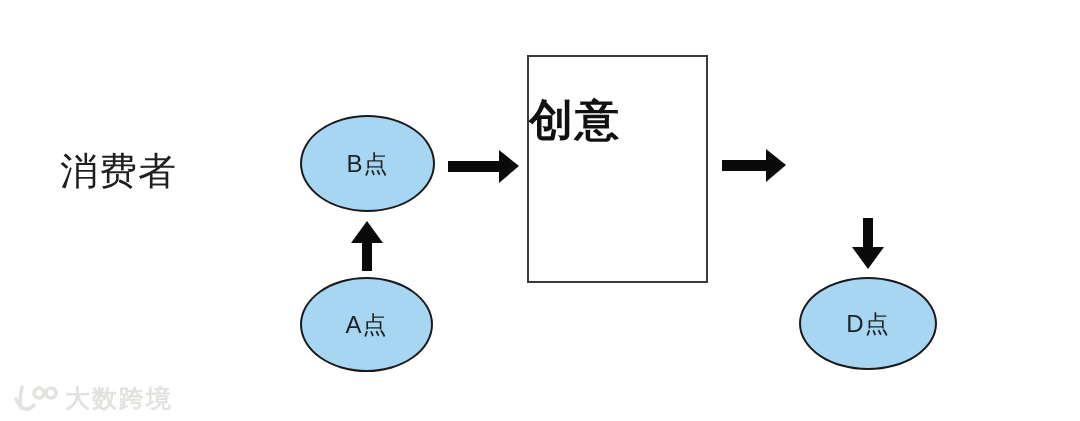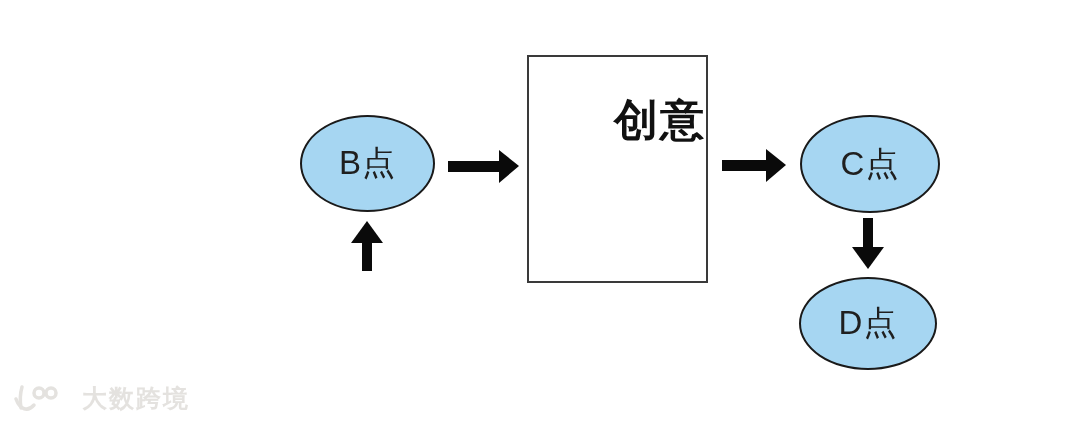--- a/index.html
+++ b/index.html
@@ -26,41 +26,41 @@
     position: absolute;
     background: var(--node-fill, #a6d6f2);
     border: 2px solid var(--node-border, #1a1a1a);
     border-radius: 50%;
     display: flex;
     align-items: center;
     justify-content: center;
     box-sizing: border-box;
   }
   .node span {
-    font-size: 33px;
+    font-size: 24px;
     font-weight: 500;
     color: var(--text, #1a1a1a);
     letter-spacing: 1px;
     white-space: nowrap;
   }
   .node.node-b { left: 300px; top: 115px; width: 135px; height: 97px; }
   .node.node-a { left: 300px; top: 277px; width: 133px; height: 95px; }
   .node.node-c { left: 800px; top: 115px; width: 140px; height: 98px; }
   .node.node-d { left: 799px; top: 277px; width: 138px; height: 93px; align-items: center; }
 
   .blackbox {
     position: absolute;
     left: 527px; top: 55px;
     width: 181px; height: 228px;
     background: #ffffff;
     border: 2px solid var(--box-border, #3a3a3a);
     box-sizing: border-box;
     display: flex;
     flex-direction: column;
-    align-items: flex-end;
+    align-items: flex-start;
     padding-top: 30px;
   }
   .blackbox .bb-line {
     font-size: 44px;
     font-weight: 700;
     line-height: 66px;
     color: #111111;
     letter-spacing: 2px;
     white-space: nowrap;
   }
@@ -71,21 +71,21 @@
     width: 1080px; height: 421px;
     pointer-events: none;
   }
   .arrows * { fill: var(--arrow, #0a0a0a); }
 
   .watermark {
     position: absolute;
     left: 12px; top: 382px;
     display: flex;
     align-items: center;
-    gap: 24px;
+    gap: 7px;
     color: var(--watermark, #e4e2df);
     font-family: Liberation Mono, monospace;
   }
   .watermark .brand-text {
     font-size: 25px;
     font-weight: 700;
     letter-spacing: 2px;
     white-space: nowrap;
   }
   .watermark svg { display: block; }
@@ -94,30 +94,31 @@
     stroke: var(--watermark, #e4e2df);
     stroke-width: 3.5;
     stroke-linecap: round;
   }
 </style>
 </head>
 <body>
 
 <div class="canvas">
 
+  <div class="row-label consumer">消费者</div>
 
 
   <div class="node node-b">
     <span>B点</span>
   </div>
 
+  <div class="node node-a">
+    <span>A点</span>
+  </div>
 
-  <div class="node node-c">
-    <span>C点</span>
-  </div>
 
   <div class="node node-d">
     <span>D点</span>
   </div>
 
   <div class="blackbox">
     <div class="bb-line">创意</div>
   </div>
 
   <svg class="arrows" viewBox="0 0 1080 421" xmlns="http://www.w3.org/2000/svg" aria-hidden="true">

